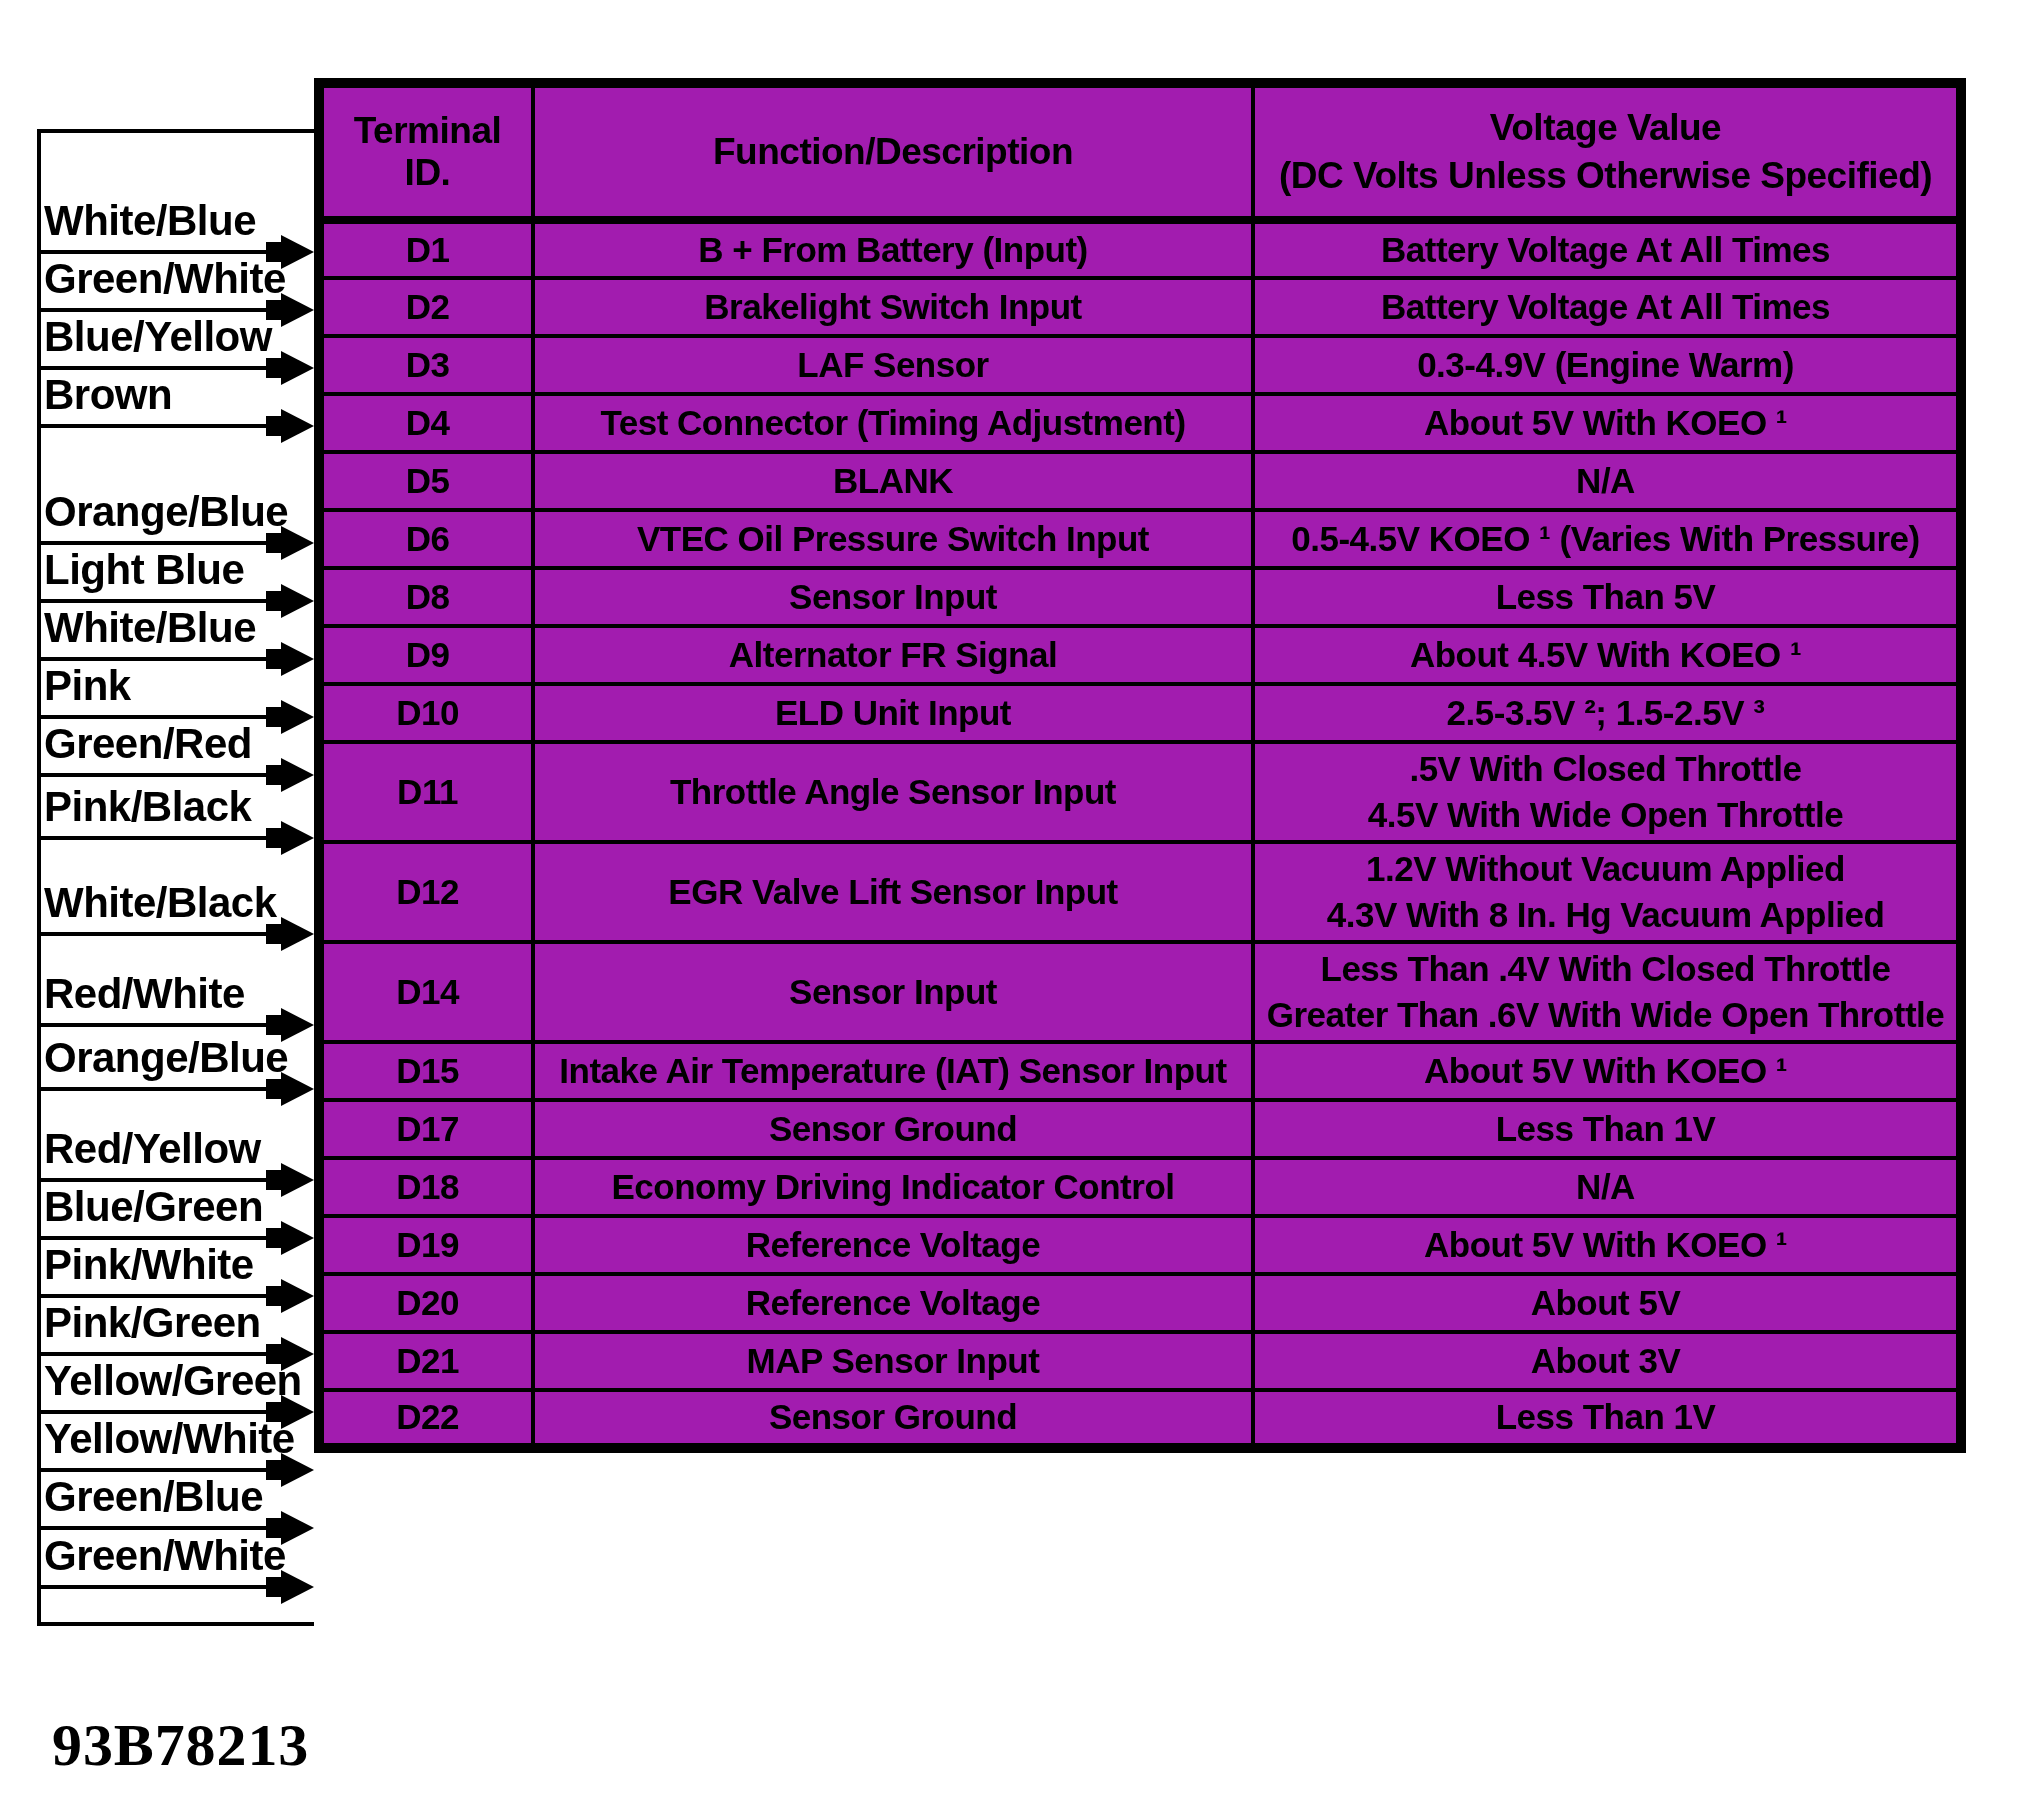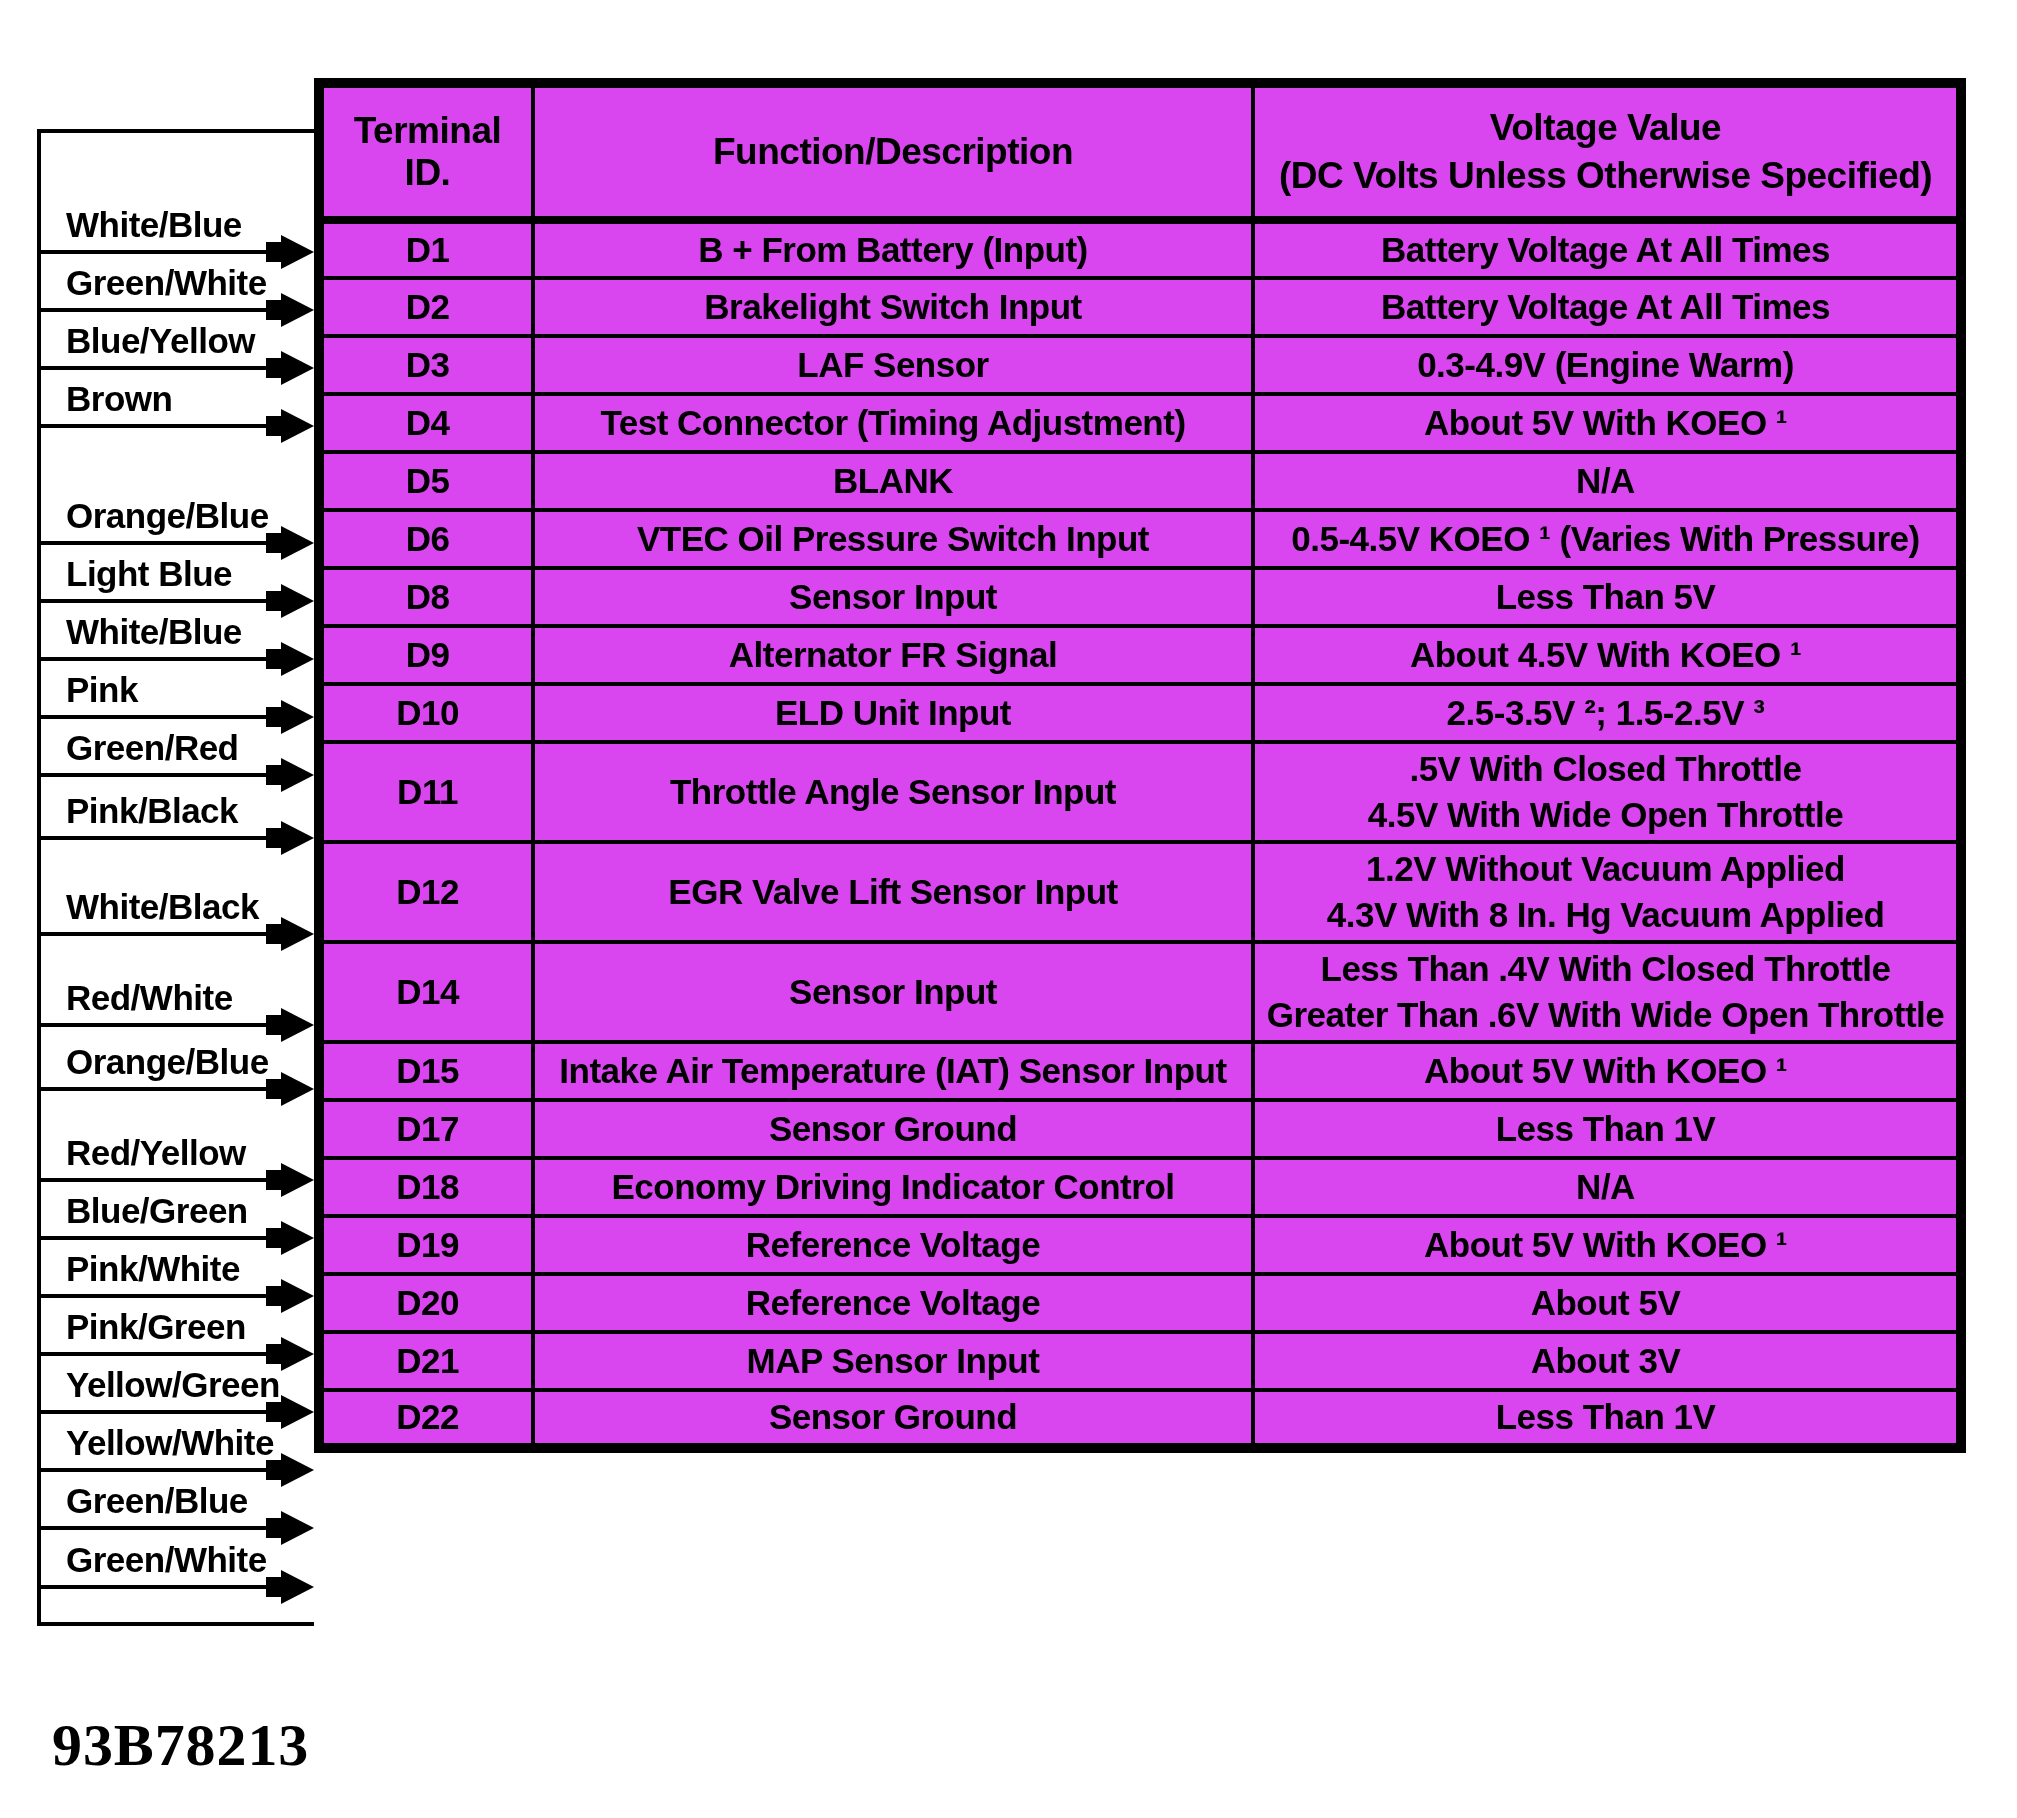--- a/index.html
+++ b/index.html
@@ -3,30 +3,30 @@
 <meta charset="utf-8">
 <style>
   html,body{margin:0;padding:0;background:#fff;}
   .page{position:relative;width:2018px;height:1818px;background:#ffffff;
         font-family:"Liberation Sans",sans-serif;color:#000;overflow:hidden;}
 
   
   .wire-box{position:absolute;left:37px;top:129px;width:277px;height:1497px;
             box-sizing:border-box;border:4.6px solid #000;border-right:none;background:#fff;}
   .wire{position:absolute;left:37px;width:277px;height:0;}
-  .wire-label{position:absolute;left:29px;bottom:7.4px;font-size:35px;font-weight:bold;
+  .wire-label{position:absolute;left:7px;bottom:7.4px;font-size:42px;font-weight:bold;
               letter-spacing:-0.5px;white-space:nowrap;}
   .wire-line{position:absolute;left:0;top:-1.8px;width:236px;height:3.7px;background:#000;}
   .wire-stem{position:absolute;left:229px;top:-10px;width:14.8px;height:20px;background:#000;}
   .wire-head{position:absolute;left:244px;top:-17.5px;width:0;height:0;
              border-left:33px solid #000;border-top:17.5px solid transparent;border-bottom:17.5px solid transparent;}
 
   
   table.pinout{position:absolute;left:314px;top:78px;width:1652px;
-               border-collapse:collapse;table-layout:fixed;background:#d946ef;
+               border-collapse:collapse;table-layout:fixed;background:#a21caf;
                border:10px solid #000;}
   table.pinout th,table.pinout td{border:4.6px solid #000;font-weight:bold;
                text-align:center;vertical-align:middle;padding:1.8px 7.4px;
                letter-spacing:-0.5px;overflow:hidden;}
   thead tr{height:137px;}
   thead th{vertical-align:bottom;font-size:37px;border-bottom:8.3px solid #000 !important;}
   .th-terminal{text-align:left;padding:0 0 7.4px 3.7px;}
   .th-func{padding-bottom:9.2px;}
   .th-volt{padding-bottom:13px;line-height:1.3;}
   tbody td{font-size:35px;}

